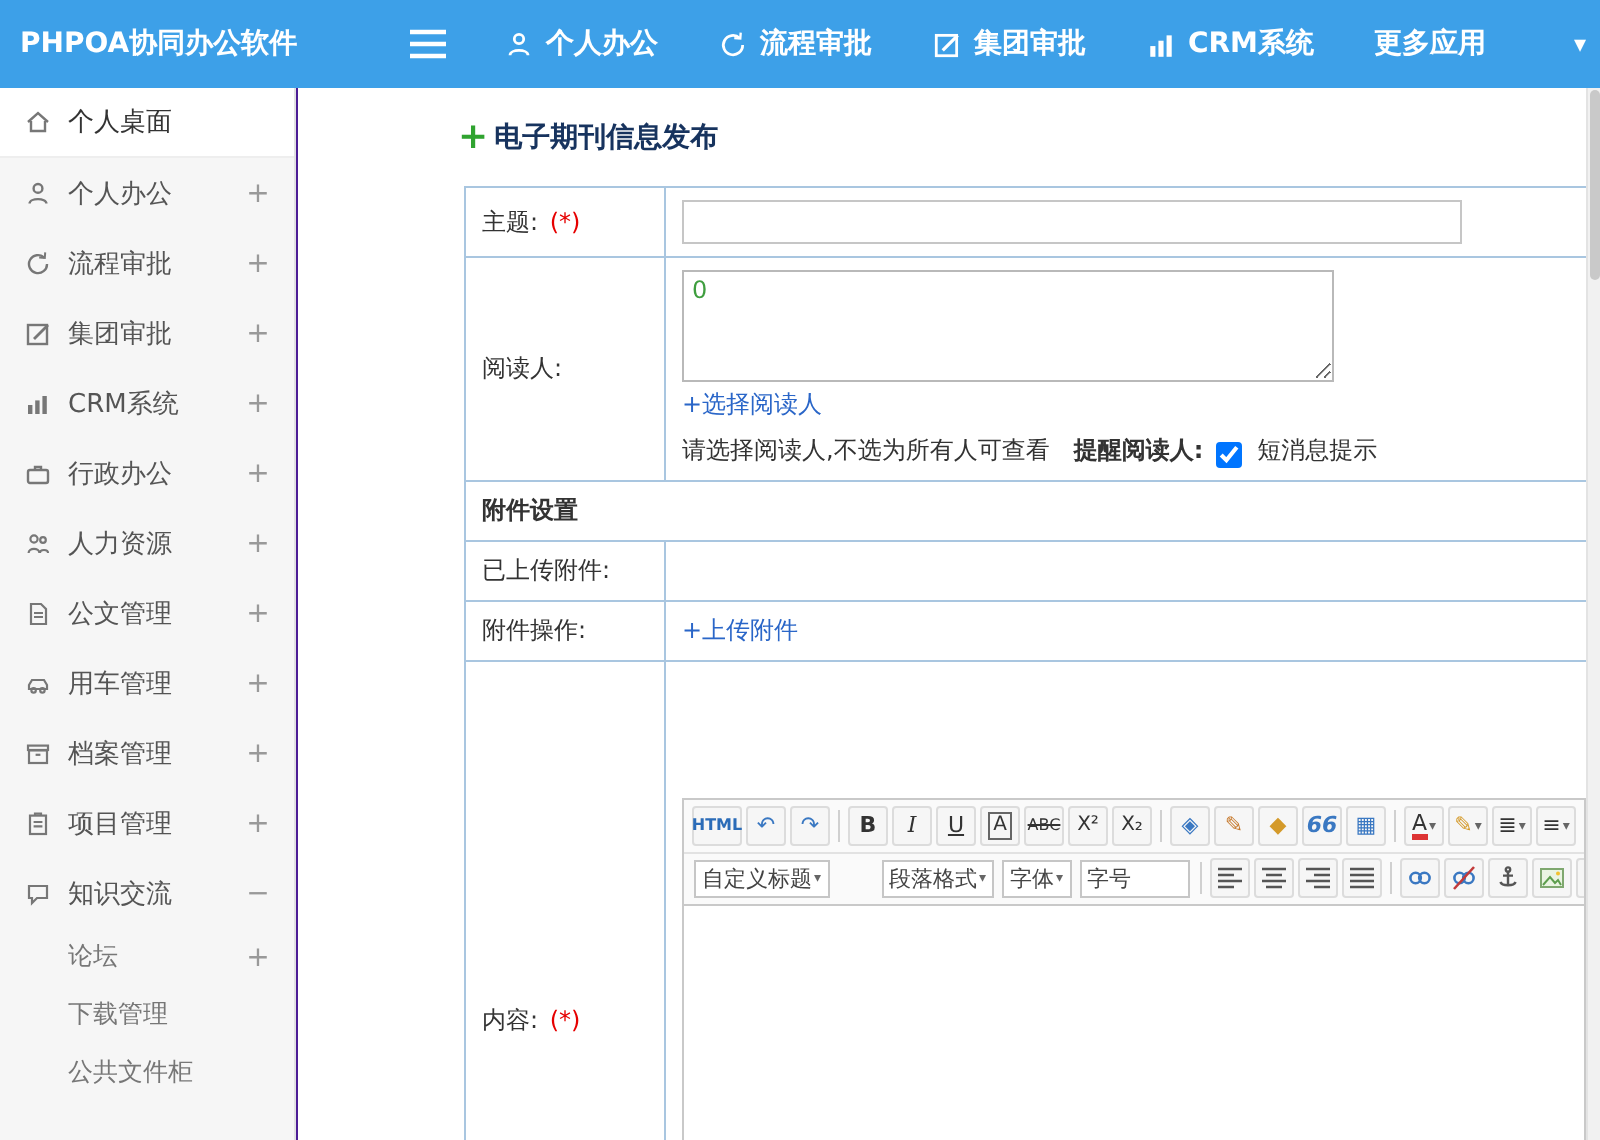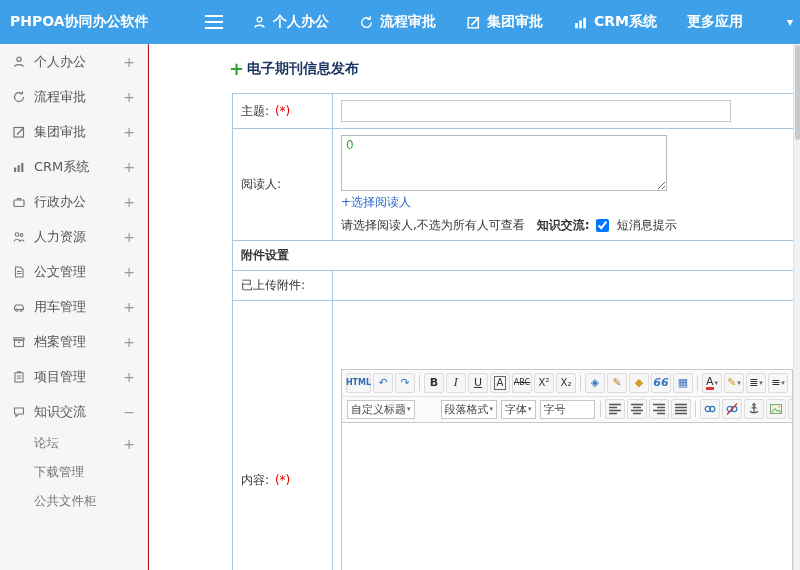--- a/index.html
+++ b/index.html
@@ -1,18 +1,18 @@
 <!DOCTYPE html>
 <html><head>
 <meta charset="utf-8">
 <style>
   html,body{margin:0;padding:0;background:#fff;}
   *{box-sizing:border-box;}
   body{font-family:"DejaVu Sans","Liberation Sans",sans-serif;}
-  .screen{position:relative;width:800px;height:570px;overflow:hidden;background:#b91c1c;}
+  .screen{position:relative;width:800px;height:570px;overflow:hidden;background:#4c1d95;}
 
   
   .hdr{position:absolute;top:0;left:0;width:800px;height:44px;background:#3da0e8;display:flex;align-items:center;color:#fff;}
   .brand{width:150px;padding-left:10px;font-size:14px;font-weight:bold;white-space:nowrap;}
   .burger{margin-left:54px;display:flex;align-items:center;cursor:pointer;}
   .hnav{display:flex;align-items:center;margin-left:28px;gap:30px;}
   .hitem{display:flex;align-items:center;gap:6px;font-size:14px;font-weight:bold;cursor:pointer;white-space:nowrap;}
   .hicon{display:flex;align-items:center;}
   .hcaret{margin-left:14px;font-size:12px;cursor:pointer;}
 
@@ -32,21 +32,21 @@
   .ptext{color:#17335e;font-size:14px;font-weight:bold;}
 
   table.form{border-collapse:collapse;margin:13px 0 0 83px;width:563px;table-layout:fixed;font-size:12px;color:#333;}
   table.form td{border:1px solid #a9c6e0;padding:6px 8px;vertical-align:middle;background:#fff;}
   td.lbl{width:100px;}
   .req{color:#e60000;margin-left:2px;}
   td.sect{background:linear-gradient(#f4f4f4,#e1e1e1);font-weight:bold;padding:9px 10px;}
   .txt-input{width:390px;height:22px;border:1px solid #c6c6c6;font-size:12px;padding:0 4px;outline:none;}
   .readers-ta{width:326px;height:56px;border:1px solid #b9b9b9;font-size:12px;color:#3f9e3f;padding:2px 4px;resize:both;outline:none;font-family:"DejaVu Sans","Liberation Sans",sans-serif;}
   .link{color:#2a66c8;font-size:12px;text-decoration:none;cursor:pointer;display:inline-block;}
-  .hint{font-size:12px;color:#333;margin-top:6px;display:flex;align-items:center;gap:6px;white-space:nowrap;}
+  .hint{font-size:12px;color:#333;margin-top:6px;display:flex;align-items:flex-end;gap:6px;white-space:nowrap;}
   .hint b{margin-left:6px;}
   .hint input{margin:0 2px 0 0;}
 
   
   td.edcell{vertical-align:top;padding:6px 4px;}
   .toolbar{border:1px solid #c9c9c9;background:#fafafa;width:452px;}
   .trow{display:flex;align-items:center;height:26px;padding:0 3px;overflow:hidden;white-space:nowrap;}
   .trow + .trow{border-top:1px solid #e2e2e2;}
   .tbtn{min-width:20px;height:20px;margin:0 1px;display:inline-flex;align-items:center;justify-content:center;background:#f6f6f6;border:1px solid #dcdcdc;border-radius:2px;font-size:11px;color:#333;cursor:pointer;padding:0 1px;font-family:inherit;}
   .tsep{width:1px;height:16px;background:#d0d0d0;margin:0 3px;flex:none;}
@@ -122,20 +122,30 @@
         <span>CRM系统</span>
       </div>
       <div class="hitem">
         <span>更多应用</span>
       </div>
       <span class="hcaret">▾</span>
     </div>
   </div>
 
   <div class="sidebar">
+    <div class="sitem active">
+      <span class="sicon">
+        <svg width="14" height="14" viewBox="0 0 14 14" fill="none" stroke="#777" stroke-width="1.2">
+            <path d="M2 7 L7 2.5 L12 7"></path>
+            <path d="M3.5 6.5 V11.5 H10.5 V6.5"></path>
+          </svg>
+      </span>
+      <span class="slabel">个人桌面</span>
+      <span class="sexpand"></span>
+    </div>
     <div class="sitem">
       <span class="sicon">
         <svg width="14" height="14" viewBox="0 0 14 14" fill="none" stroke="#777" stroke-width="1.2">
             <circle cx="7" cy="4.2" r="2.2"></circle>
             <path d="M2.8 11.8 C2.8 8.8 11.2 8.8 11.2 11.8"></path>
           </svg>
       </span>
       <span class="slabel">个人办公</span>
       <span class="sexpand">+</span>
     </div>
@@ -281,38 +291,46 @@
         <td class="lbl">
           <span>阅读人:</span>
         </td>
         <td>
           <textarea class="readers-ta" style="">0</textarea>
           <div>
             <a class="link">+选择阅读人</a>
           </div>
           <div class="hint">
             <span>请选择阅读人,不选为所有人可查看</span>
-            <b>知识交流:</b>
+            <b>提醒阅读人:</b>
             <input type="checkbox" checked="" style="">
             <span>短消息提示</span>
           </div>
         </td>
       </tr>
 
       <tr>
         <td class="sect" colspan="2">附件设置</td>
       </tr>
 
       <tr>
         <td class="lbl">
           <span>已上传附件:</span>
         </td>
         <td></td>
       </tr>
 
+      <tr>
+        <td class="lbl">
+          <span>附件操作:</span>
+        </td>
+        <td>
+          <a class="link">+上传附件</a>
+        </td>
+      </tr>
 
       <tr>
         <td class="lbl" style="height:360px;">
           <span>内容:</span>
           <span class="req">(*)</span>
         </td>
         <td class="edcell">
           <div class="toolbar">
 
             <div class="trow">

